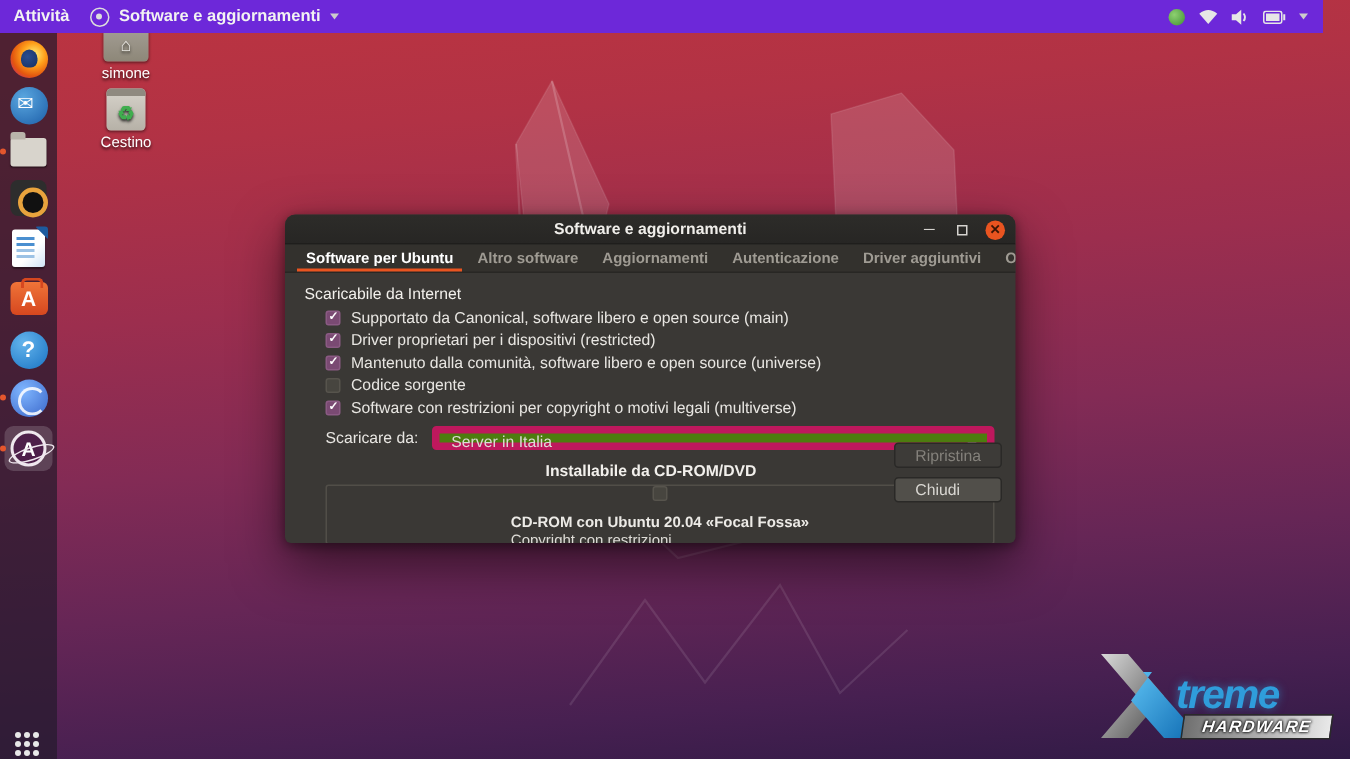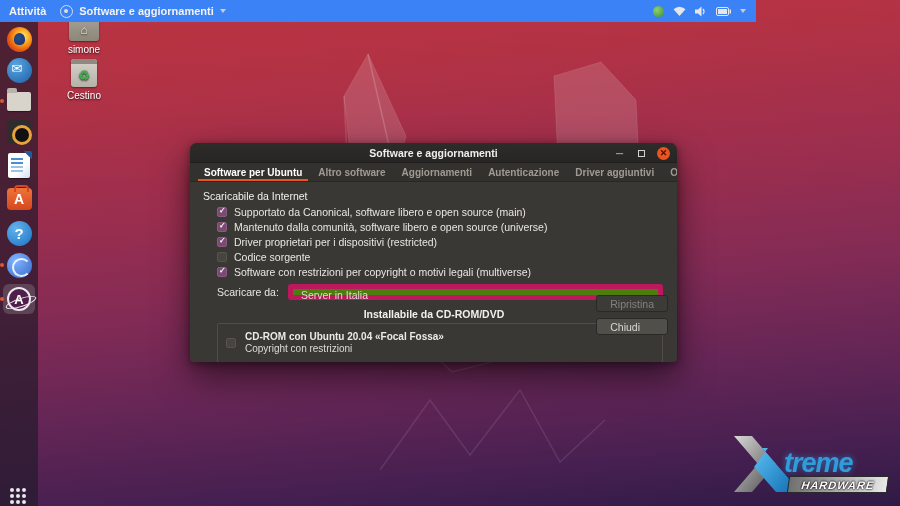--- a/index.html
+++ b/index.html
@@ -8,22 +8,22 @@
 
   
   .desktop {
     position:absolute; inset:0;
     background:linear-gradient(175deg,#bd3440 0%,#b13245 18%,#9c2e4e 38%,#832b55 56%,#662656 72%,#472051 88%,#2f1a45 100%);
   }
   .fossa { position:absolute; inset:0; pointer-events:none; }
 
   
   .topbar {
-    position:absolute; left:0; top:0; width:756px; height:22px;
-    background:#3b82f6; color:#eee; display:flex; align-items:center;
+    position:absolute; left:0; top:0; width:882px; height:22px;
+    background:#6d28d9; color:#eee; display:flex; align-items:center;
     font-size:11px; z-index:50;
   }
   .tb-left { display:flex; align-items:center; gap:14px; padding-left:9px; flex:1; }
   .tb-activities { font-weight:bold; color:#f2f2f2; }
   .tb-app { display:flex; align-items:center; gap:6px; font-weight:bold; color:#f2f2f2; }
   .mini-app-icon { width:13px; height:13px; border-radius:50%; border:1.5px solid #ddd; position:relative; }
   .mini-app-icon::after { content:""; position:absolute; left:3px; top:3px; width:4px; height:4px; border-radius:50%; background:#ddd; }
   .caret-down { width:0; height:0; border-left:3.5px solid transparent; border-right:3.5px solid transparent; border-top:4px solid #ccc; }
   .tb-clock { position:absolute; left:0; right:0; text-align:center; font-weight:bold; color:#f2f2f2; pointer-events:none; }
   .tb-right { display:flex; align-items:center; gap:9px; padding-right:10px; }
@@ -91,21 +91,21 @@
   .sec-head { font-weight:normal; color:#f2f0ec; margin:2px 0 4px; }
   .cb-row { display:flex; align-items:center; gap:7px; margin:0 0 4px 14px; height:11px; }
   .cb { width:10px; height:10px; border-radius:2px; background:#47453f; border:1px solid #57544d; position:relative; flex:none; }
   .cb.checked { background:#7a4a73; border-color:#8a5a83; }
   .cb.checked::after { content:"✓"; position:absolute; left:1px; top:-2px; color:#fff; font-size:8px; font-weight:bold; }
   .dl-row { display:flex; align-items:center; margin:7px 0 0 14px; gap:9px; }
   .dropdown { flex:1; height:16px; background:#4d7c0f; border:5px solid #be185d; border-radius:3px;
     display:flex; padding:0 8px; color:#dddbd6; position:relative; margin-right:2px; }
   .dropdown .dd-caret { position:absolute; right:7px; top:6px; width:0; height:0; border-left:3.5px solid transparent; border-right:3.5px solid transparent; border-top:4px solid #b9b6b0; }
   .cd-head { font-weight:bold; color:#f2f0ec; margin:8px 0 3px;text-align:center; }
-  .cd-box { margin-left:14px; margin-right:2px; height:40px; border:1px solid #514e48; border-radius:2px; background:#3a3835; display:flex; align-items:center; padding:0 8px; gap:9px; }
+  .cd-box { margin-left:14px; margin-right:2px; height:40px; border:1px solid #514e48; border-radius:2px; background:#3a3835; display:flex; align-items:center; padding:0 8px; gap:9px;flex-direction:column; }
   .cd-text { line-height:1.18; font-size:10px; color:#dedcd7; }
   .cd-title { font-weight:bold; color:#eceae6; }
   .btn-row { position:absolute; right:9px; bottom:5px; display:flex; gap:6px;flex-direction:column; }
   .btn { height:17px; padding:0 13px; border-radius:3px; font-size:10.5px; display:flex; align-items:center;
     background:#454340; border:1px solid #2a2927; color:#dad8d3; }
   .btn.disabled { background:#3d3b38; color:#84817b; }
   .btn.suggested { background:#514f4a; }
 
   
   .watermark { position:absolute; right:8px; bottom:6px; width:160px; height:66px; z-index:20; }
@@ -262,25 +262,25 @@
 
   <div class="content">
     <div class="sec-head">Scaricabile da Internet</div>
 
     <div class="cb-row">
       <span class="cb checked"></span>
       <span>Supportato da Canonical, software libero e open source (main)</span>
     </div>
     <div class="cb-row">
       <span class="cb checked"></span>
+      <span>Driver proprietari per i dispositivi (restricted)</span>
+    </div>
+    <div class="cb-row">
+      <span class="cb checked"></span>
       <span>Mantenuto dalla comunità, software libero e open source (universe)</span>
-    </div>
-    <div class="cb-row">
-      <span class="cb checked"></span>
-      <span>Driver proprietari per i dispositivi (restricted)</span>
     </div>
     <div class="cb-row">
       <span class="cb"></span>
       <span>Codice sorgente</span>
     </div>
     <div class="cb-row">
       <span class="cb checked"></span>
       <span>Software con restrizioni per copyright o motivi legali (multiverse)</span>
     </div>
 

